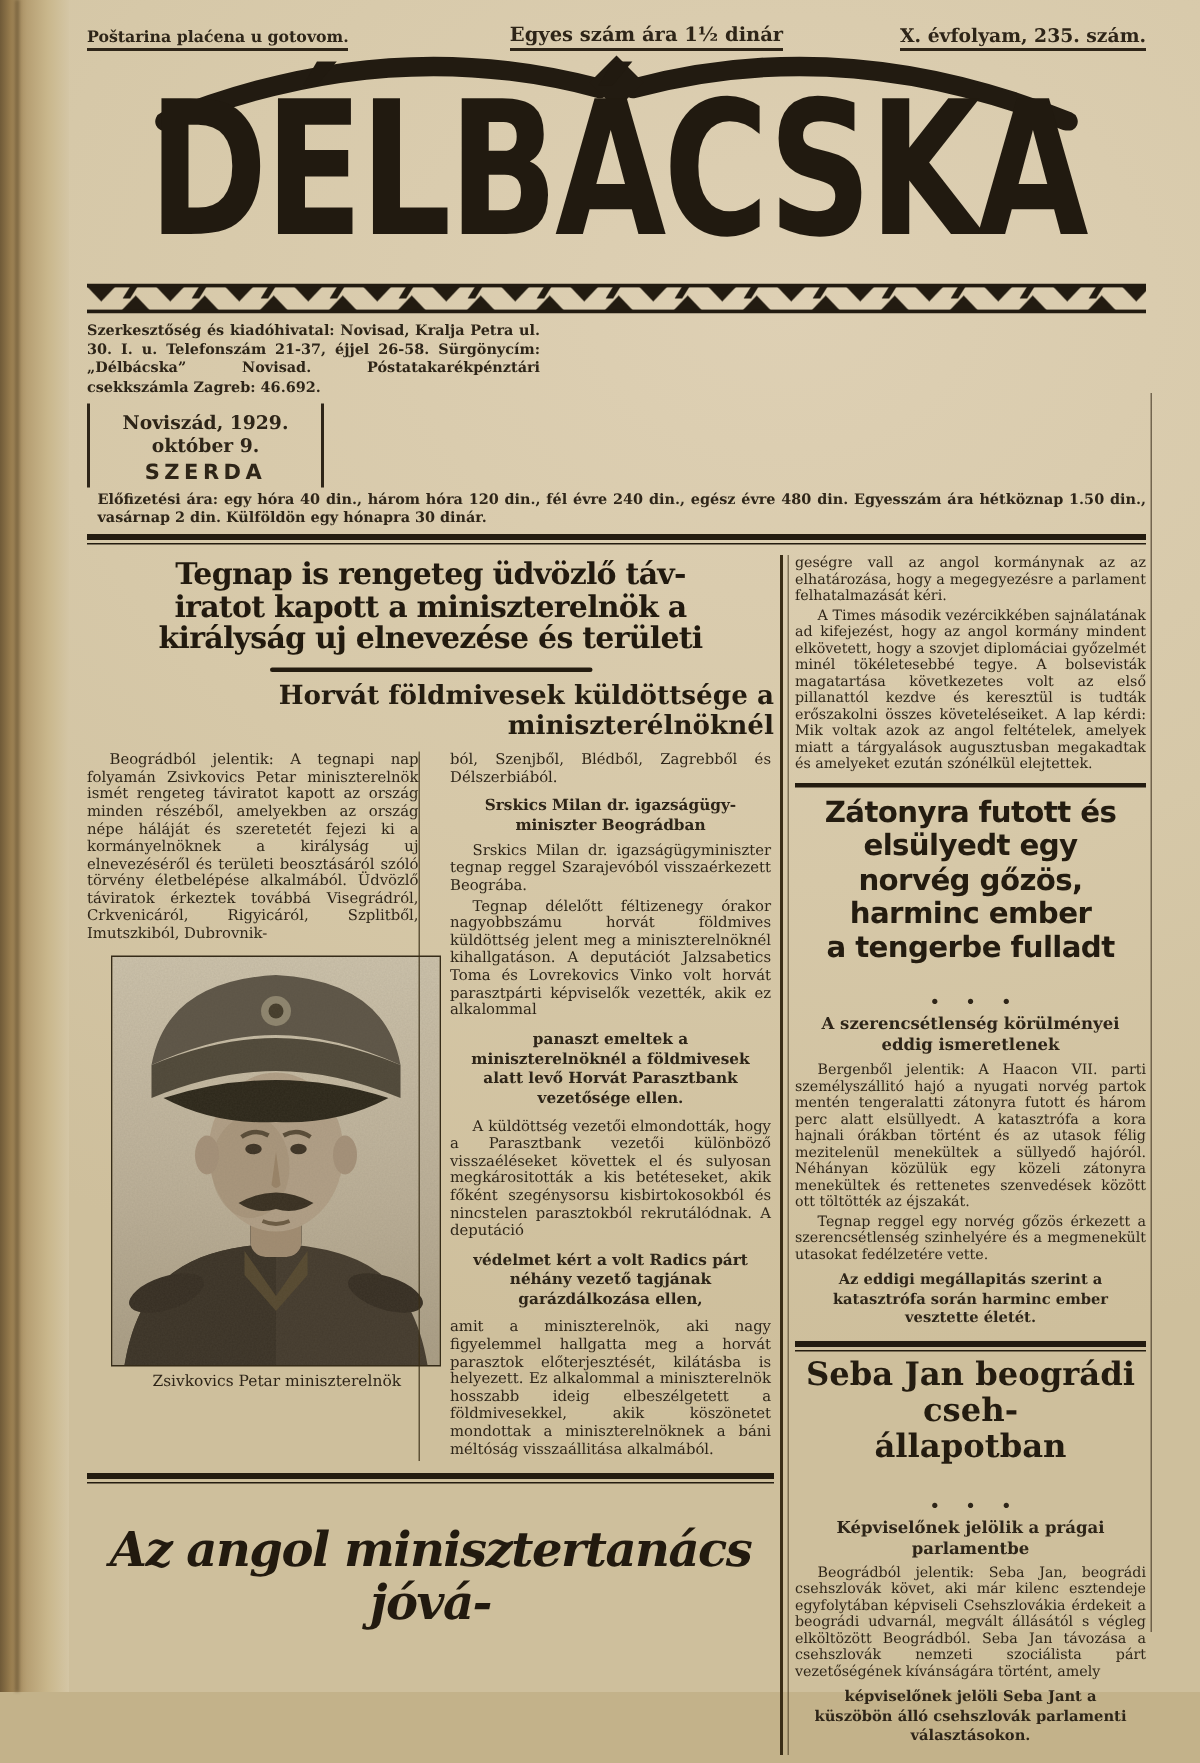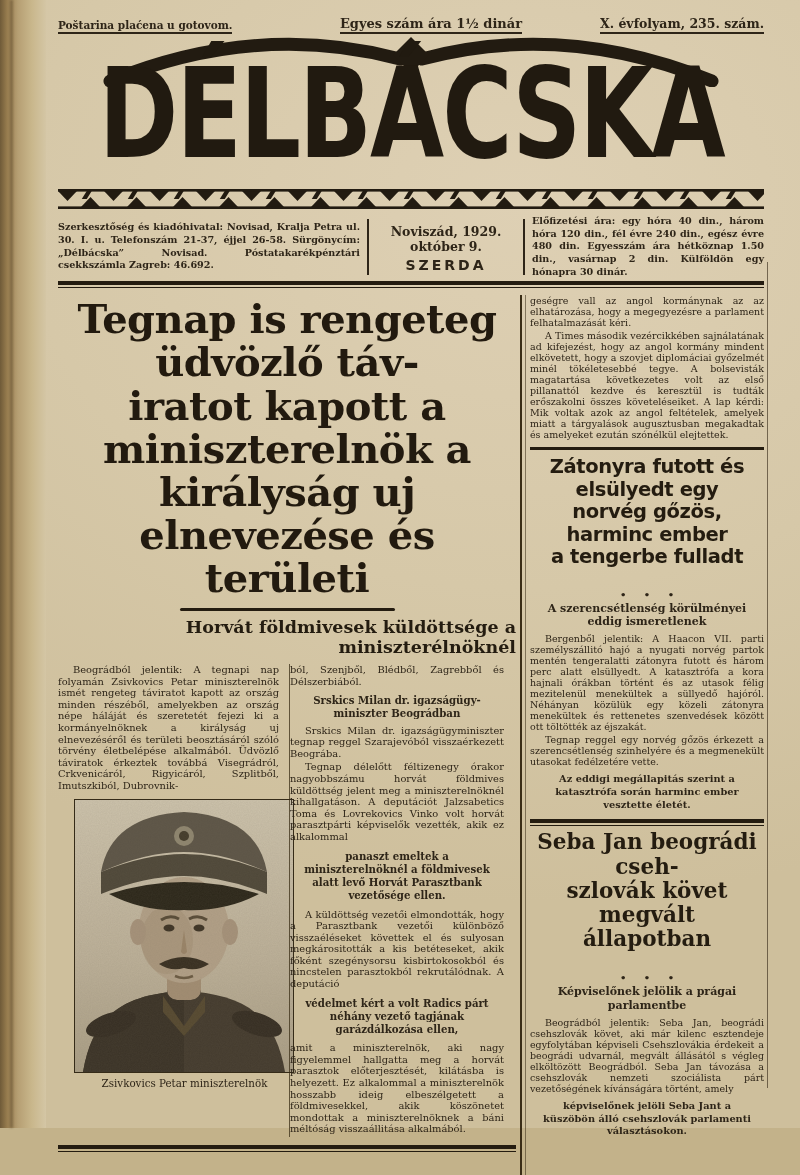--- a/index.html
+++ b/index.html
@@ -38,47 +38,47 @@
   .mast-arcs{position:absolute;left:0;top:-10px;width:706px;height:66px;}
   .mast-title{
     position:relative;display:inline-block;margin-top:22px;
     font-family:"DejaVu Sans","Liberation Sans",sans-serif;
     font-weight:900;font-size:94px;line-height:1;color:#211a10;
     letter-spacing:-2px;transform:scaleY(1.32) scaleX(1.02);transform-origin:top center;
   }
   .deco-band{display:block;margin-top:10px;}
 
   
-  .infobar{display:flex;align-items:center;margin-top:3px;font-weight:bold;}
+  .infobar{display:flex;align-items:flex-start;margin-top:3px;font-weight:bold;flex-direction:column;}
   .info-left{width:302px;font-size:9.6px;line-height:1.32;text-align:justify;padding:3px 7px 3px 0;}
   .info-center{width:146px;border-left:2.5px solid #2e2518;border-right:2.5px solid #2e2518;
     text-align:center;padding:5px 4px 2px;}
   .info-date{font-size:12.5px;}
   .info-day{font-family:"DejaVu Sans","Liberation Sans",sans-serif;font-size:14px;letter-spacing:3px;margin-top:3px;}
   .info-right{flex:1;font-size:9.6px;line-height:1.32;text-align:justify;padding:3px 0 3px 7px;}
 
   .rule-heavy{border-top:4px solid #241c10;border-bottom:1.5px solid #241c10;height:2px;}
 
   
   .main-wrap{display:flex;margin-top:7px;}
   .main-left{width:458px;}
   .col-divider{width:14px;position:relative;flex:none;}
   .col-divider::before{content:"";position:absolute;left:4px;top:0;bottom:0;width:1.5px;background:#3a2d16;}
   .col-divider::after{content:"";position:absolute;left:8.5px;top:0;bottom:0;width:1px;background:rgba(58,45,22,.55);}
   .main-right{flex:1;min-width:0;}
 
-  .main-headline{font-weight:bold;text-align:center;font-size:40px;line-height:1.08;
+  .main-headline{font-weight:bold;text-align:center;font-size:20px;line-height:1.08;
     letter-spacing:-0.5px;color:#221a0f;margin:2px 0 0;}
   .main-headline span{display:block;}
   .headline-rule{width:215px;height:3.5px;background:#241c10;margin:8px auto 6px;border-radius:2px;}
   .main-sub{text-align:right;font-weight:bold;font-size:17.5px;margin:0 0 7px;color:#241c10;}
 
   .twocol{display:flex;}
   .tcol{width:221px;min-width:0;}
-  .twocol .tcol + .tcol{border-left:1.5px solid rgba(58,45,22,.75);padding-left:0;margin-left:10px;width:214px;}
+  .twocol .tcol + .tcol{border-left:1.5px solid rgba(58,45,22,.75);padding-left:20px;width:214px;}
 
   .bp{font-size:9.9px;line-height:1.17;text-align:justify;text-indent:15px;margin:0 0 2px;}
   .b-sub{font-weight:bold;text-align:center;font-size:10.2px;line-height:1.25;margin:7px 14px 5px;text-indent:0;}
   .b-center{font-weight:bold;text-align:center;font-size:10.2px;line-height:1.3;margin:7px 8px 6px;text-indent:0;}
 
   .photo-fig{margin:8px 0 0;width:221px;padding-left:16px;}
   .photo-fig svg{display:block;border:1.5px solid #352b18;}
   .photo-caption{text-align:center;font-size:10.3px;margin-top:4px;}
 
   .section-rule{margin-top:8px;}
@@ -254,21 +254,20 @@
         <div class="dots">• • •</div>
         <div class="rc-sub">A szerencsétlenség körülményei eddig ismeretlenek</div>
         <p class="bp">Bergenből jelentik: A Haacon VII. parti személyszállitó hajó a nyugati norvég partok mentén tengeralatti zátonyra futott és három perc alatt elsüllyedt. A katasztrófa a kora hajnali órákban történt és az utasok félig mezitelenül menekültek a süllyedő hajóról. Néhányan közülük egy közeli zátonyra menekültek és rettenetes szenvedések között ott töltötték az éjszakát.</p>
         <p class="bp">Tegnap reggel egy norvég gőzös érkezett a szerencsétlenség szinhelyére és a megmenekült utasokat fedélzetére vette.</p>
         <p class="b-center">Az eddigi megállapitás szerint a katasztrófa során harminc ember vesztette életét.</p>
 
         <div class="rule-heavy"></div>
 
         <h3 class="envoy-headline">
           <span>Seba Jan beográdi cseh-</span>
-          <span>szlovák követ megvált</span>
           <span>állapotban</span>
         </h3>
         <div class="dots">• • •</div>
         <div class="rc-sub">Képviselőnek jelölik a prágai parlamentbe</div>
         <p class="bp">Beográdból jelentik: Seba Jan, beográdi csehszlovák követ, aki már kilenc esztendeje egyfolytában képviseli Csehszlovákia érdekeit a beográdi udvarnál, megvált állásától s végleg elköltözött Beográdból. Seba Jan távozása a csehszlovák nemzeti szociálista párt vezetőségének kívánságára történt, amely</p>
         <p class="b-center">képviselőnek jelöli Seba Jant a küszöbön álló csehszlovák parlamenti választásokon.</p>
 
       </div>
     </div>
   </div>

